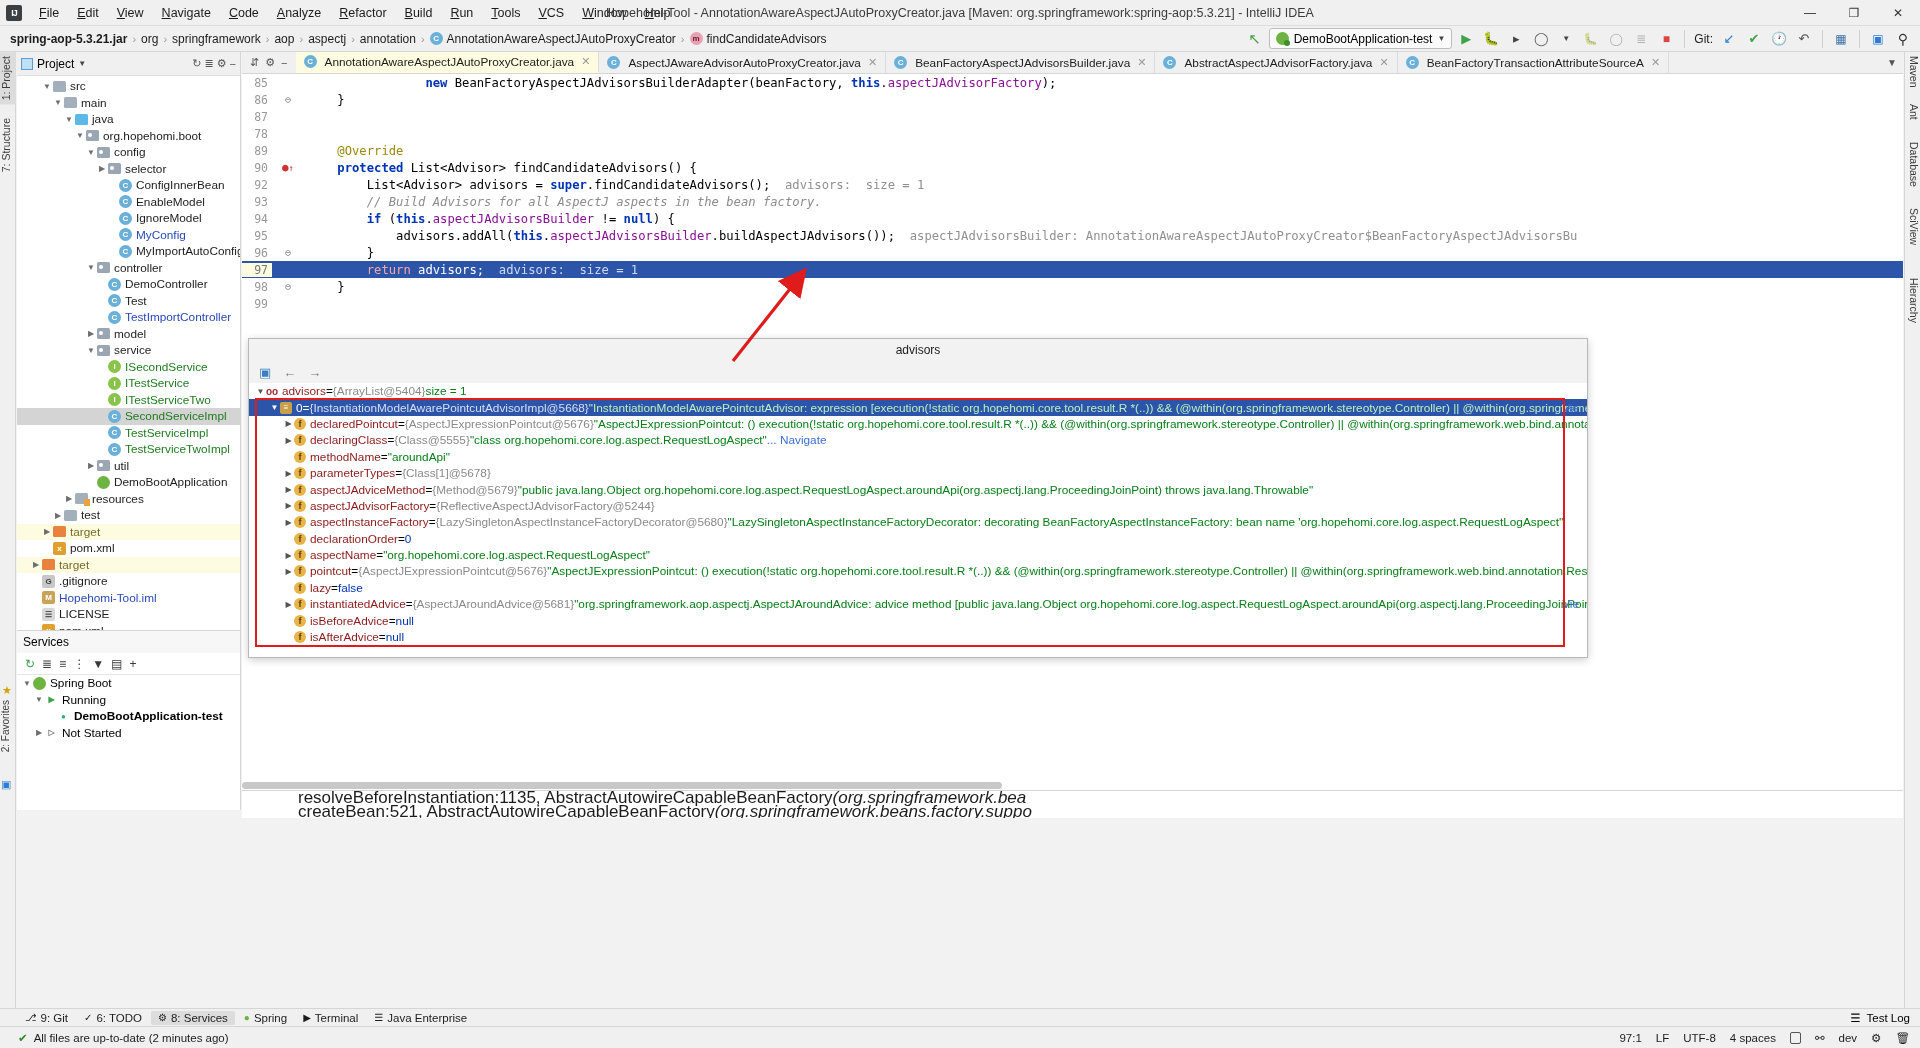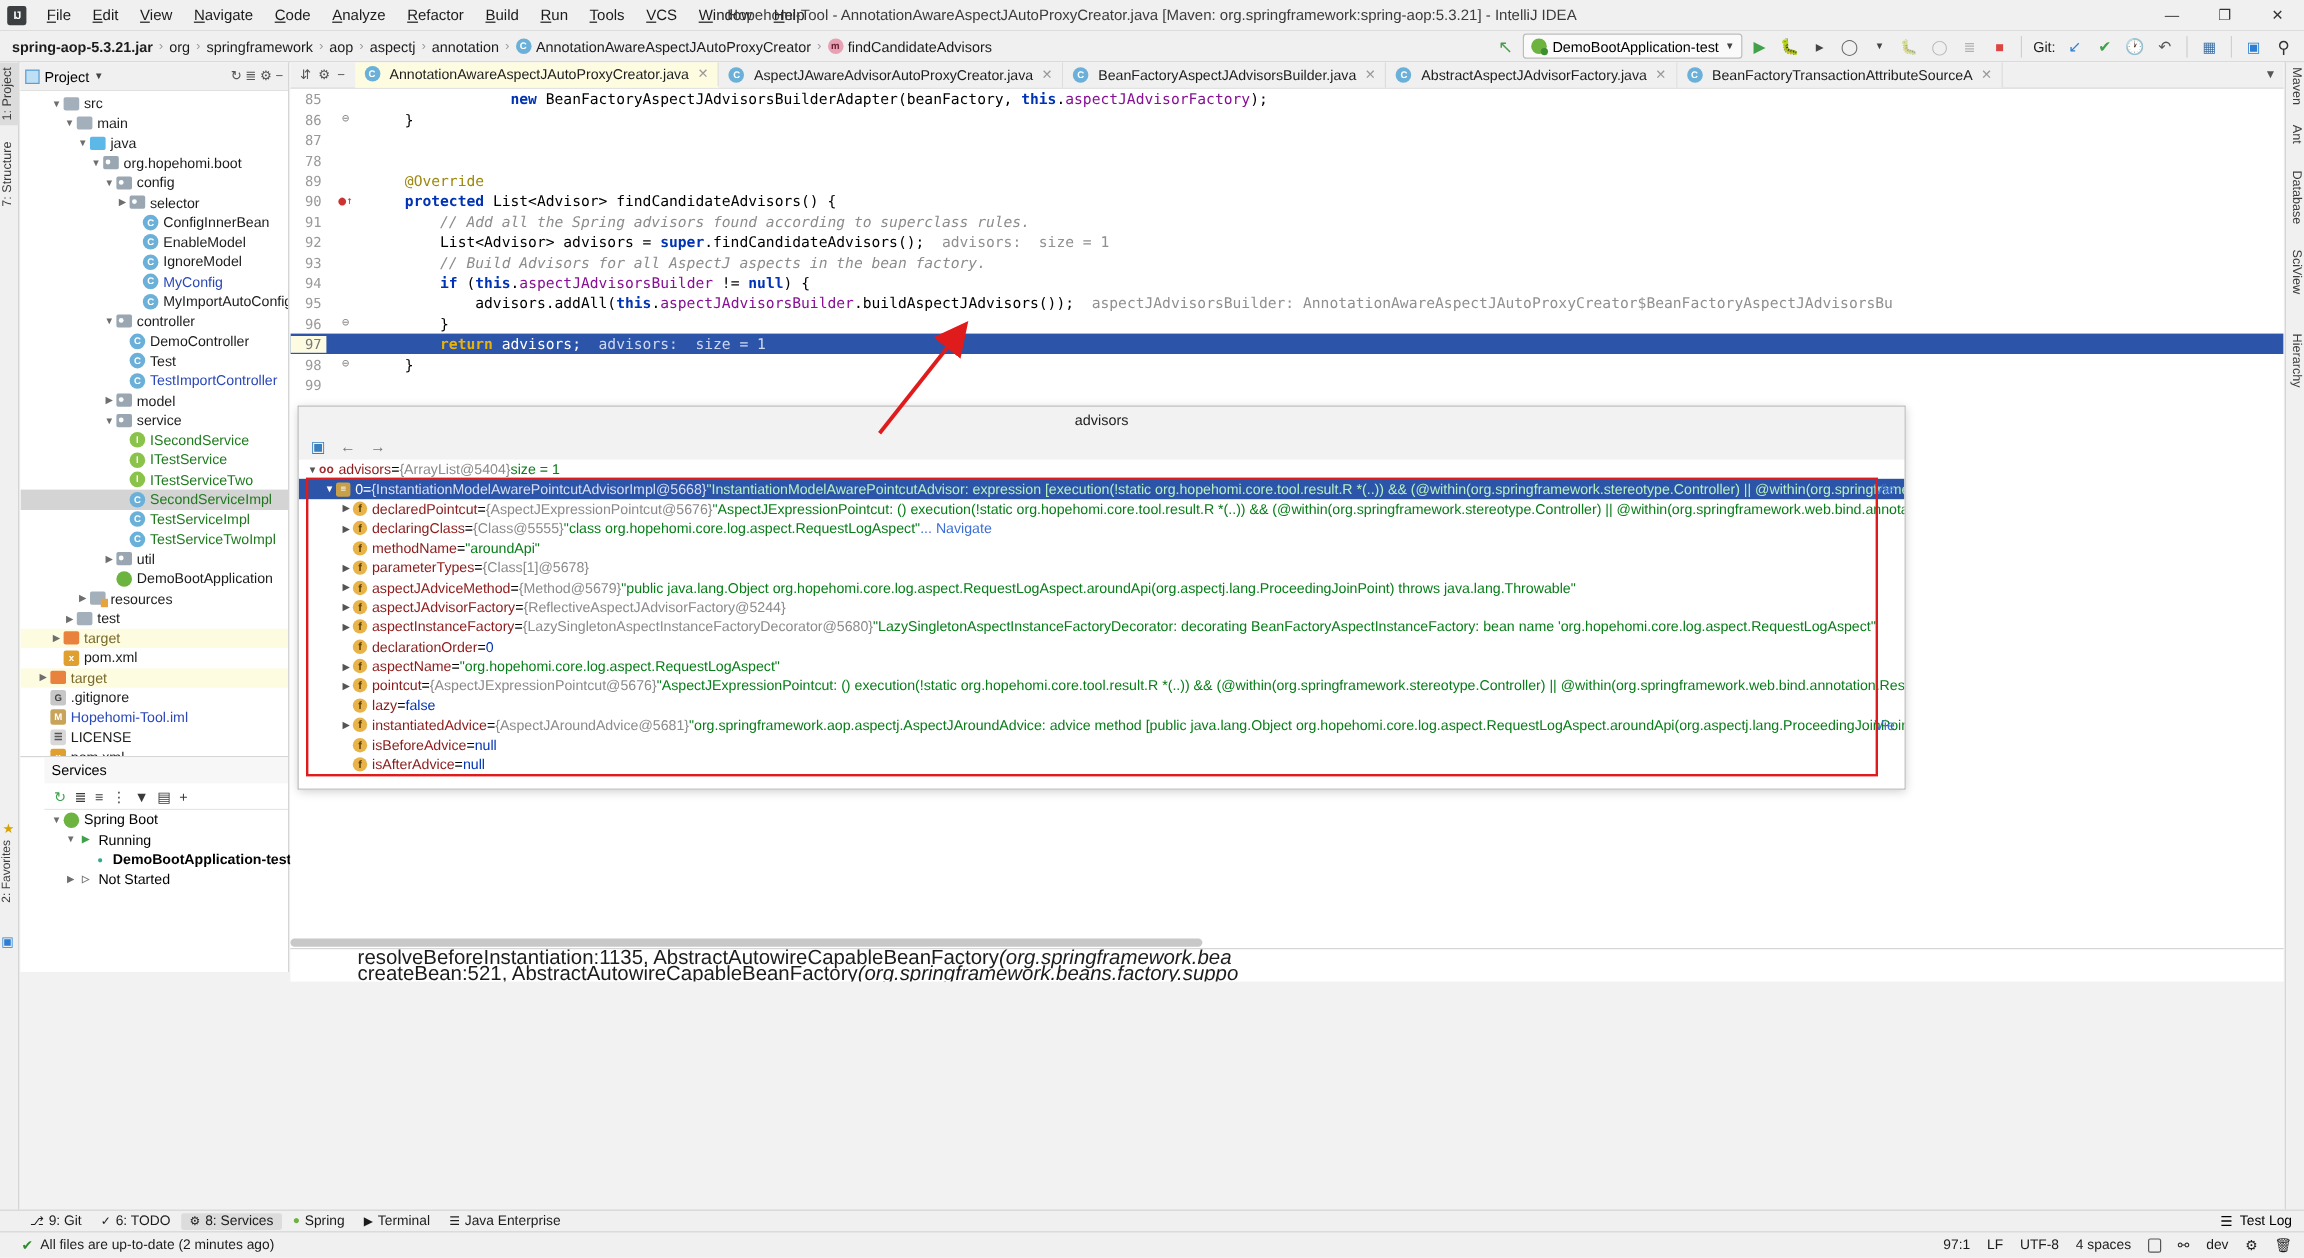--- a/index.html
+++ b/index.html
@@ -110,21 +110,21 @@
   .cic.git{background:#c7c7c7;border-radius:2px;color:#444;}
   .cic.txt{background:#d8d8d8;border-radius:2px;color:#555;}
   .cic.iml{background:#c7a45a;border-radius:2px;}
   .gn{color:#1f7a1f;}
   .bl{color:#2a48b8;}
   .br{color:#7a6a2a;}
 
   
   .services{
     position:absolute;left:17px;top:630px;width:224px;height:180px;background:#fff;
-    border-right:1px solid #d5d5d5;border-top:1px solid #d5d5d5;display:flex;flex-direction:column;padding-left:20px;
+    border-right:1px solid #d5d5d5;border-top:1px solid #d5d5d5;display:flex;flex-direction:column;
   }
   .stitle{height:22px;display:flex;align-items:center;padding:0 6px;font-size:12px;background:#f7f7f7;}
   .stoolbar{height:22px;display:flex;align-items:center;gap:7px;padding:0 8px;border-bottom:1px solid #e6e6e6;color:#3a3a3a;font-size:12px;background:#fff;}
   .srow{height:16.5px;display:flex;align-items:center;font-size:11.8px;padding-left:6px;white-space:nowrap;}
   .srow.b{font-weight:bold;}
 
   
   .editor{
     position:absolute;left:242px;top:52px;right:17px;height:738px;background:#fff;
     display:flex;flex-direction:column;
@@ -589,27 +589,26 @@
       <div class="tabsmore">▼</div>
     </div>
     <div class="codearea">
       <div id="code-host">
           <div class="codeline"><span class="ln">85</span><span class="gmark"></span><span class="ctext">                <span class="kw">new</span> BeanFactoryAspectJAdvisorsBuilderAdapter(beanFactory, <span class="kw">this</span>.<span class="fieldc">aspectJAdvisorFactory</span>);</span></div>
           <div class="codeline"><span class="ln">86</span><span class="gmark">⊖</span><span class="ctext">    }</span></div>
           <div class="codeline"><span class="ln">87</span><span class="gmark"></span><span class="ctext"></span></div>
           <div class="codeline"><span class="ln">78</span><span class="gmark"></span><span class="ctext"></span></div>
           <div class="codeline"><span class="ln">89</span><span class="gmark"></span><span class="ctext">    <span class="ann">@Override</span></span></div>
           <div class="codeline"><span class="ln">90</span><span class="gmark"><span style="color:#c33;font-size:11px;">●</span><span style="color:#c33;font-size:9px;">↑</span></span><span class="ctext">    <span class="kw">protected</span> List&lt;Advisor&gt; findCandidateAdvisors() {</span></div>
-          <div class="codeline"><span class="ln">91</span><span class="gmark"></span><span class="ctext">        <span class="cmt">// Add all the Spring advisors found according to superclass rules.</span></span></div>
           <div class="codeline"><span class="ln">92</span><span class="gmark"></span><span class="ctext">        List&lt;Advisor&gt; advisors = <span class="kw">super</span>.findCandidateAdvisors();  <span class="dbgval">advisors:  size = 1</span></span></div>
           <div class="codeline"><span class="ln">93</span><span class="gmark"></span><span class="ctext">        <span class="cmt">// Build Advisors for all AspectJ aspects in the bean factory.</span></span></div>
           <div class="codeline"><span class="ln">94</span><span class="gmark"></span><span class="ctext">        <span class="kw">if</span> (<span class="kw">this</span>.<span class="fieldc">aspectJAdvisorsBuilder</span> != <span class="kw">null</span>) {</span></div>
           <div class="codeline"><span class="ln">95</span><span class="gmark"></span><span class="ctext">            advisors.addAll(<span class="kw">this</span>.<span class="fieldc">aspectJAdvisorsBuilder</span>.buildAspectJAdvisors());  <span class="dbgval">aspectJAdvisorsBuilder: AnnotationAwareAspectJAutoProxyCreator$BeanFactoryAspectJAdvisorsBu</span></span></div>
           <div class="codeline"><span class="ln">96</span><span class="gmark">⊖</span><span class="ctext">        }</span></div>
-          <div class="codeline hl"><span class="ln" style="color: rgb(119, 119, 119); background: rgb(253, 252, 224);">97</span><span class="gmark" style="background: rgb(253, 252, 224);"></span><span class="ctext">        <span class="kw" style="color:#eab308;font-weight:bold">return</span> advisors;  <span class="dbgval">advisors:  size = 1</span></span></div>
+          <div class="codeline hl"><span class="ln" style="color: rgb(119, 119, 119); background: rgb(253, 252, 224);">97</span><span class="gmark" style="background: rgb(253, 252, 224);"></span><span class="ctext">        <span class="kw" style="color:#fca5a5;font-weight:normal">return</span> advisors;  <span class="dbgval">advisors:  size = 1</span></span></div>
           <div class="codeline"><span class="ln">98</span><span class="gmark">⊖</span><span class="ctext">    }</span></div>
           <div class="codeline"><span class="ln">99</span><span class="gmark"></span><span class="ctext"></span></div>
         </div>
     </div>
   </div>
 
   <svg class="arrow" style="left:725px;top:265px;width:90px;height:100px;z-index:45;" viewBox="0 0 90 100">
     <defs>
       <marker id="ah" markerWidth="9" markerHeight="9" refX="6" refY="4.5" orient="auto">
         <polygon points="0 0, 9 4.5, 0 9" fill="#e01b1b"></polygon>

